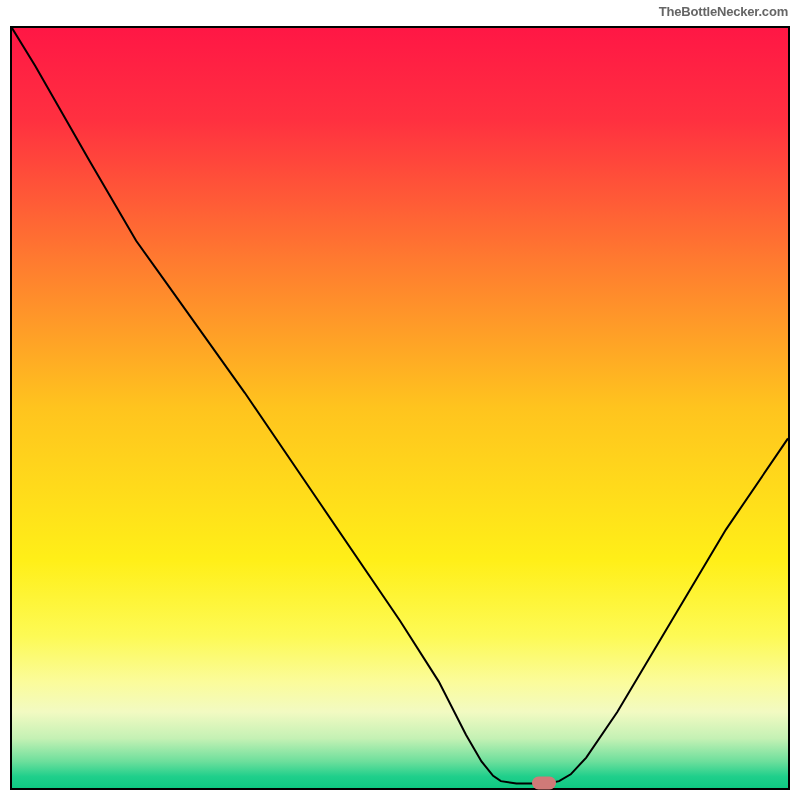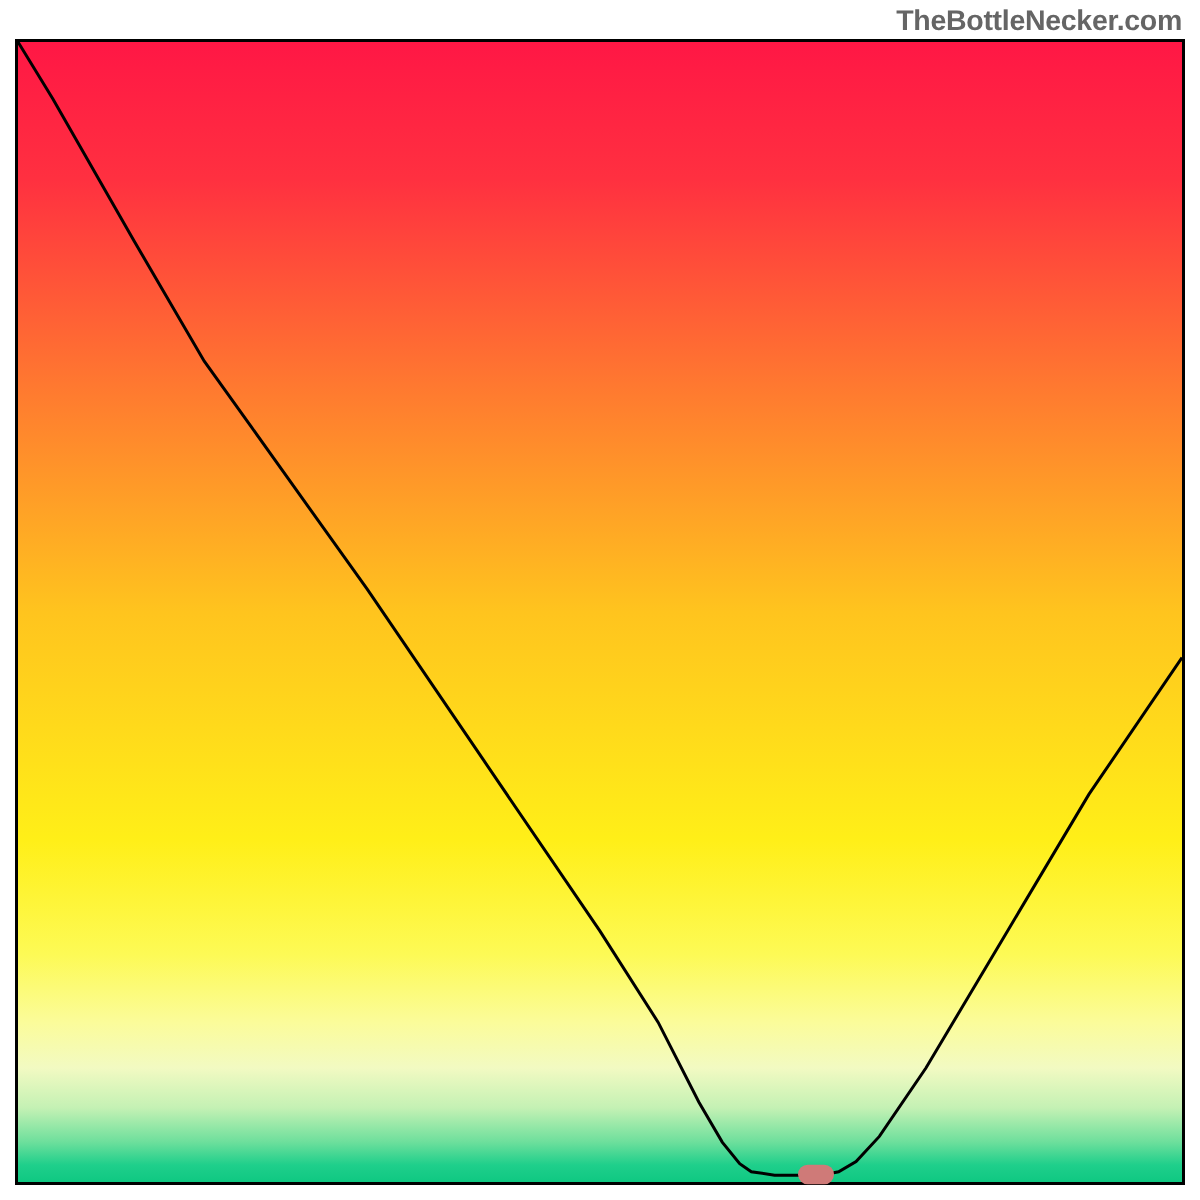--- a/index.html
+++ b/index.html
@@ -38,21 +38,21 @@
     position: absolute;
     width: 24px;
     height: 13px;
     border-radius: 7px;
     transform: translate(-50%, -50%);
   }
   .attribution {
     position: absolute;
     top: 4px;
     right: 12px;
-    font-size: 19px;
+    font-size: 13px;
     font-weight: bold;
     color: #656565;
     letter-spacing: -0.2px;
   }
 </style>
 </head>
 <body>
 
 <div class="attribution">TheBottleNecker.com</div>
 

